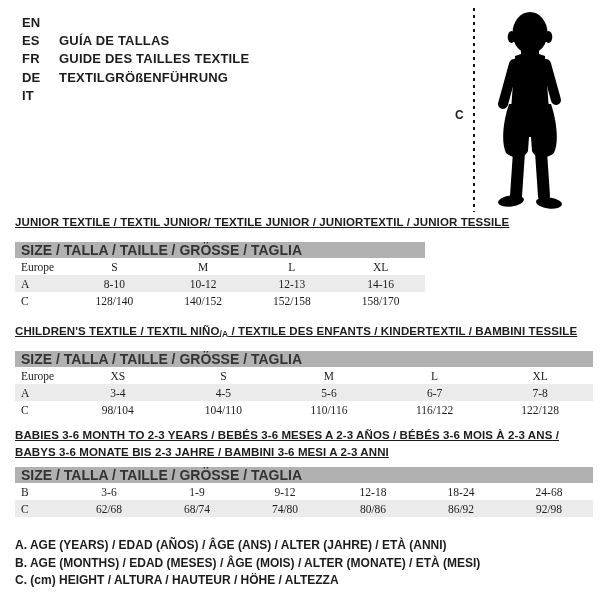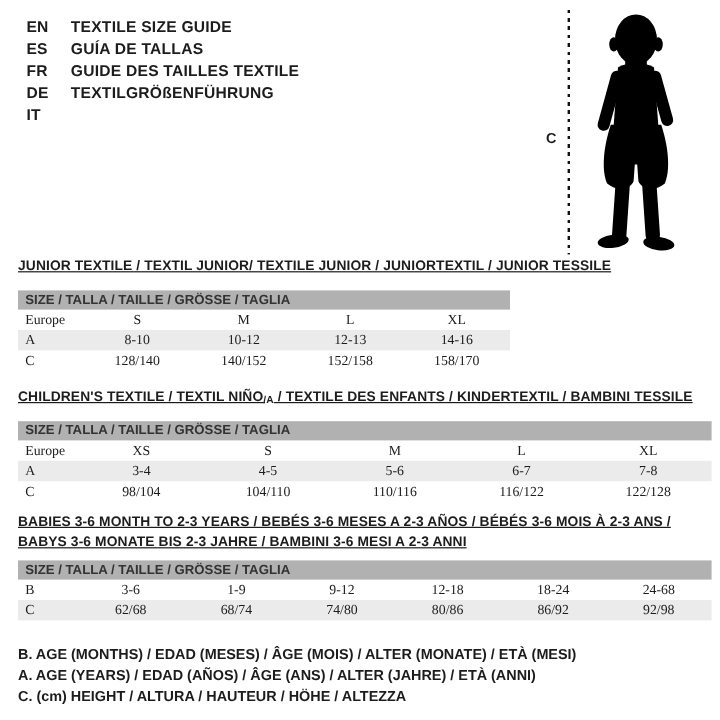--- a/index.html
+++ b/index.html
@@ -22,40 +22,39 @@
   .title-junior{top:216px;}
   .title-children{top:325px;}
   .title-babies{top:427px;line-height:16.5px;}
   .title-sub{font-size:8.5px;vertical-align:-2px;}
 
   
   .size-table{position:absolute;left:15px;font-size:11.5px;}
   .t-junior{top:242px;width:410px;}
   .t-children{top:351px;width:578px;}
   .t-babies{top:467px;width:578px;}
-  .bar{height:16px;background:#b1b1b1;color:#333;font-weight:bold;font-size:11px;
+  .bar{height:16px;background:#b1b1b1;color:#333;font-weight:bold;font-size:14px;
     display:flex;align-items:center;padding-left:6px;box-sizing:border-box;}
   .trow{display:flex;height:17px;align-items:center;font-family:Liberation Serif, serif;}
   .trow.shaded{background:#ebebeb;}
   .tlabel{width:55px;padding-left:6px;box-sizing:border-box;}
   .w50 .tlabel{width:50px;}
   .tcell{flex:1;text-align:center;}
 
   
   .legend{position:absolute;left:15px;top:537px;font-weight:bold;font-size:12px;line-height:17.5px;white-space:nowrap;}
 </style>
 </head>
 <body>
 
 <div class="page">
 
   <div class="langs">
     <div class="lang-row">
       <span class="lang-code">EN</span>
-      <span>TEXTILE SIZE GUIDE</span>
     </div>
     <div class="lang-row">
       <span class="lang-code">ES</span>
       <span>GUÍA DE TALLAS</span>
     </div>
     <div class="lang-row">
       <span class="lang-code">FR</span>
       <span>GUIDE DES TAILLES TEXTILE</span>
     </div>
     <div class="lang-row">
@@ -164,18 +163,18 @@
       <div class="tcell">62/68</div>
       <div class="tcell">68/74</div>
       <div class="tcell">74/80</div>
       <div class="tcell">80/86</div>
       <div class="tcell">86/92</div>
       <div class="tcell">92/98</div>
     </div>
   </div>
 
   <div class="legend">
+    <div>A. AGE (YEARS) / EDAD (AÑOS) / ÂGE (ANS) / ALTER (JAHRE) / ETÀ (ANNI)</div>
     <div>B. AGE (MONTHS) / EDAD (MESES) / ÂGE (MOIS) / ALTER (MONATE) / ETÀ (MESI)</div>
-    <div>A. AGE (YEARS) / EDAD (AÑOS) / ÂGE (ANS) / ALTER (JAHRE) / ETÀ (ANNI)</div>
     <div>C. (cm) HEIGHT / ALTURA / HAUTEUR / HÖHE / ALTEZZA</div>
   </div>
 
 </div>
 
 </body></html>

